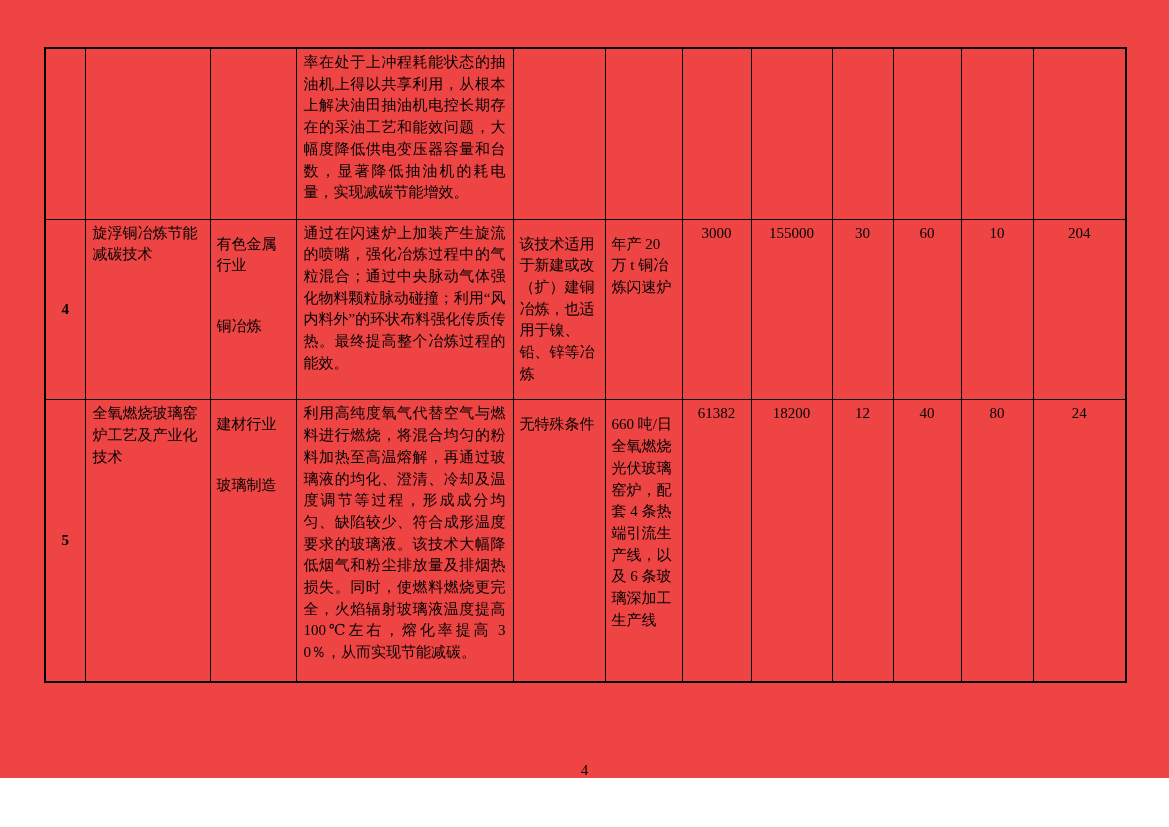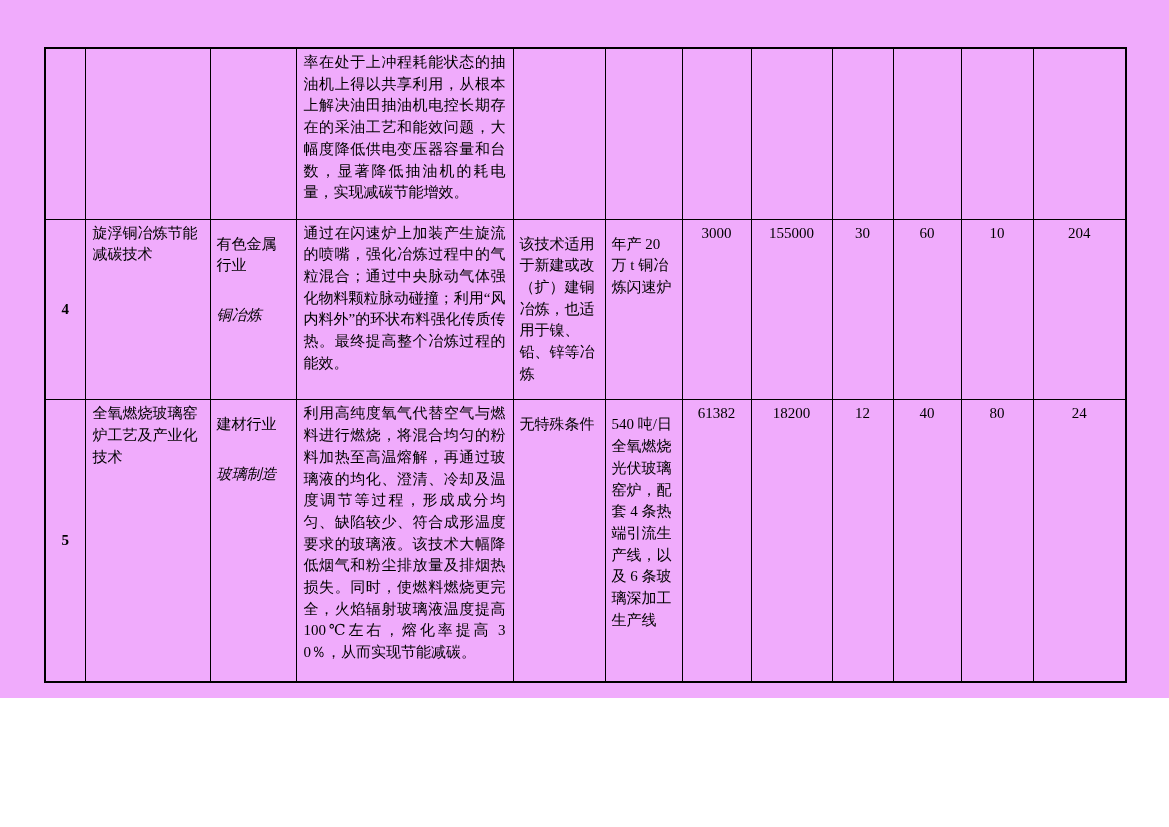--- a/index.html
+++ b/index.html
@@ -5,22 +5,22 @@
   * { box-sizing: border-box; }
   html, body { margin: 0; padding: 0; }
   body {
     background: #ffffff;
     font-family: "Liberation Serif", "DejaVu Serif", serif;
     color: #000000;
   }
   .page {
     position: relative;
     width: 1169px;
-    height: 698px;
-    background: #f0abfc;
+    height: 778px;
+    background: #ef4444;
     overflow: hidden;
   }
   table.doc-table {
     position: absolute;
     border-collapse: collapse;
     table-layout: fixed;
     border: 2px solid #000;
     font-size: 15px;
     line-height: 21.7px;
   }
@@ -36,21 +36,21 @@
   td.seq-cell {
     text-align: center;
     vertical-align: middle;
     font-weight: bold;
     padding: 0 2px;
   }
   td.content-cell { text-align: justify; text-justify: inter-character; }
   td.narrow { padding: 14px 6px; }
   td.num-cell { text-align: center; padding: 3px 2px; }
   td.hd-cell { text-align: center; padding-top: 3px; }
-  .para-gap { margin-top: 28px; font-style: italic; }
+  .para-gap { margin-top: 39px; }
   .page-number {
     position: absolute;
     left: 0;
     top: 762px;
     width: 1169px;
     text-align: center;
     font-size: 15px;
   }
 </style>
 </head>
@@ -107,21 +107,21 @@
     </tr>
     <tr style="height:282px">
       <td class="seq-cell">5</td>
       <td>全氧燃烧玻璃窑炉工艺及产业化技术</td>
       <td class="narrow">
         <div>建材行业</div>
         <div class="para-gap">玻璃制造</div>
       </td>
       <td class="content-cell">利用高纯度氧气代替空气与燃料进行燃烧，将混合均匀的粉料加热至高温熔解，再通过玻璃液的均化、澄清、冷却及温度调节等过程，形成成分均匀、缺陷较少、符合成形温度要求的玻璃液。该技术大幅降低烟气和粉尘排放量及排烟热损失。同时，使燃料燃烧更完全，火焰辐射玻璃液温度提高 100℃左右，熔化率提高 30％，从而实现节能减碳。</td>
       <td class="narrow">无特殊条件</td>
-      <td class="narrow">540 吨/日全氧燃烧光伏玻璃窑炉，配套 4 条热端引流生产线，以及 6 条玻璃深加工生产线</td>
+      <td class="narrow">660 吨/日全氧燃烧光伏玻璃窑炉，配套 4 条热端引流生产线，以及 6 条玻璃深加工生产线</td>
       <td class="num-cell">61382</td>
       <td class="num-cell">18200</td>
       <td class="num-cell">12</td>
       <td class="num-cell">40</td>
       <td class="num-cell">80</td>
       <td class="num-cell">24</td>
     </tr>
   </tbody>
     </table>
 

